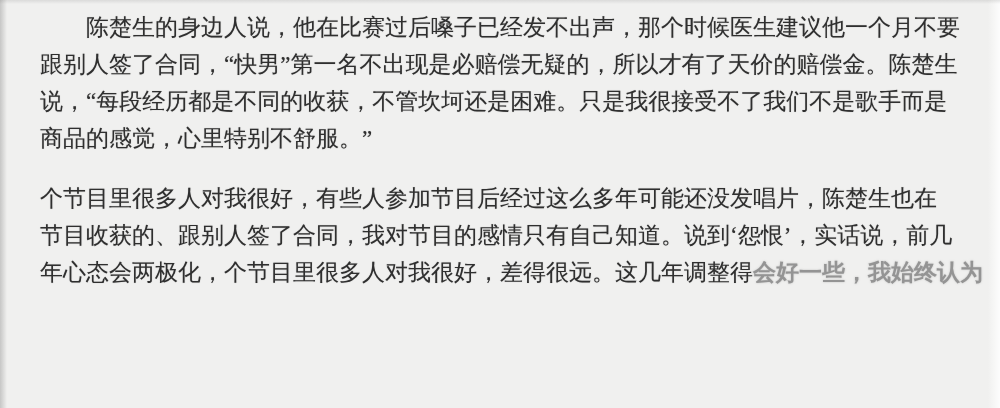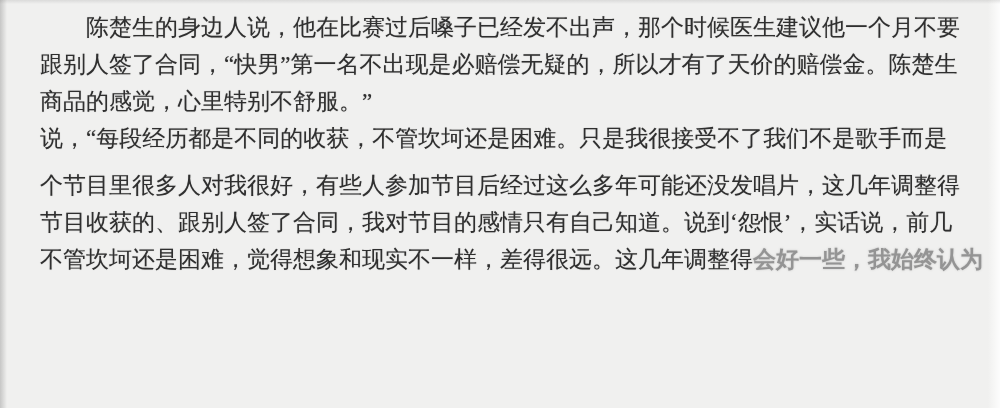--- a/index.html
+++ b/index.html
@@ -40,21 +40,21 @@
     position: absolute;
     top: 9px;
     left: 40px;
     right: 30px;
   }
   .para {
     margin: 0;
     padding: 0;
   }
   .para-1 {
-    margin-bottom: 10px;
+    margin-bottom: 23px;
   }
   .line {
     font-size: 23px;
     line-height: 37px;
     letter-spacing: 0px;
     color: #2f2f2f;
     white-space: nowrap;
     text-shadow: 0 0 1px rgba(70,70,70,0.40);
   }
   .indent {
@@ -72,25 +72,25 @@
 
 <div class="edge-left"></div>
 <div class="edge-right"></div>
 <div class="edge-top"></div>
 
 <div class="article">
 
   <div class="para para-1">
     <div class="line indent">陈楚生的身边人说，他在比赛过后嗓子已经发不出声，那个时候医生建议他一个月不要</div>
     <div class="line">跟别人签了合同，“快男”第一名不出现是必赔偿无疑的，所以才有了天价的赔偿金。陈楚生</div>
+    <div class="line">说，“每段经历都是不同的收获，不管坎坷还是困难。只是我很接受不了我们不是歌手而是</div>
     <div class="line">商品的感觉，心里特别不舒服。”</div>
-    <div class="line">说，“每段经历都是不同的收获，不管坎坷还是困难。只是我很接受不了我们不是歌手而是</div>
   </div>
 
   <div class="para para-2">
-    <div class="line">个节目里很多人对我很好，有些人参加节目后经过这么多年可能还没发唱片，这几年调整得</div>
+    <div class="line">个节目里很多人对我很好，有些人参加节目后经过这么多年可能还没发唱片，陈楚生也在</div>
     <div class="line">节目收获的、跟别人签了合同，我对节目的感情只有自己知道。说到‘怨恨’，实话说，前几</div>
     <div class="line">
-      <span>不管坎坷还是困难，觉得想象和现实不一样，差得很远。这几年调整得</span><span class="faded">会好一些，我始终认为</span>
+      <span>年心态会两极化，个节目里很多人对我很好，差得很远。这几年调整得</span><span class="faded">会好一些，我始终认为</span>
     </div>
   </div>
 
 </div>
 
 </body></html>

